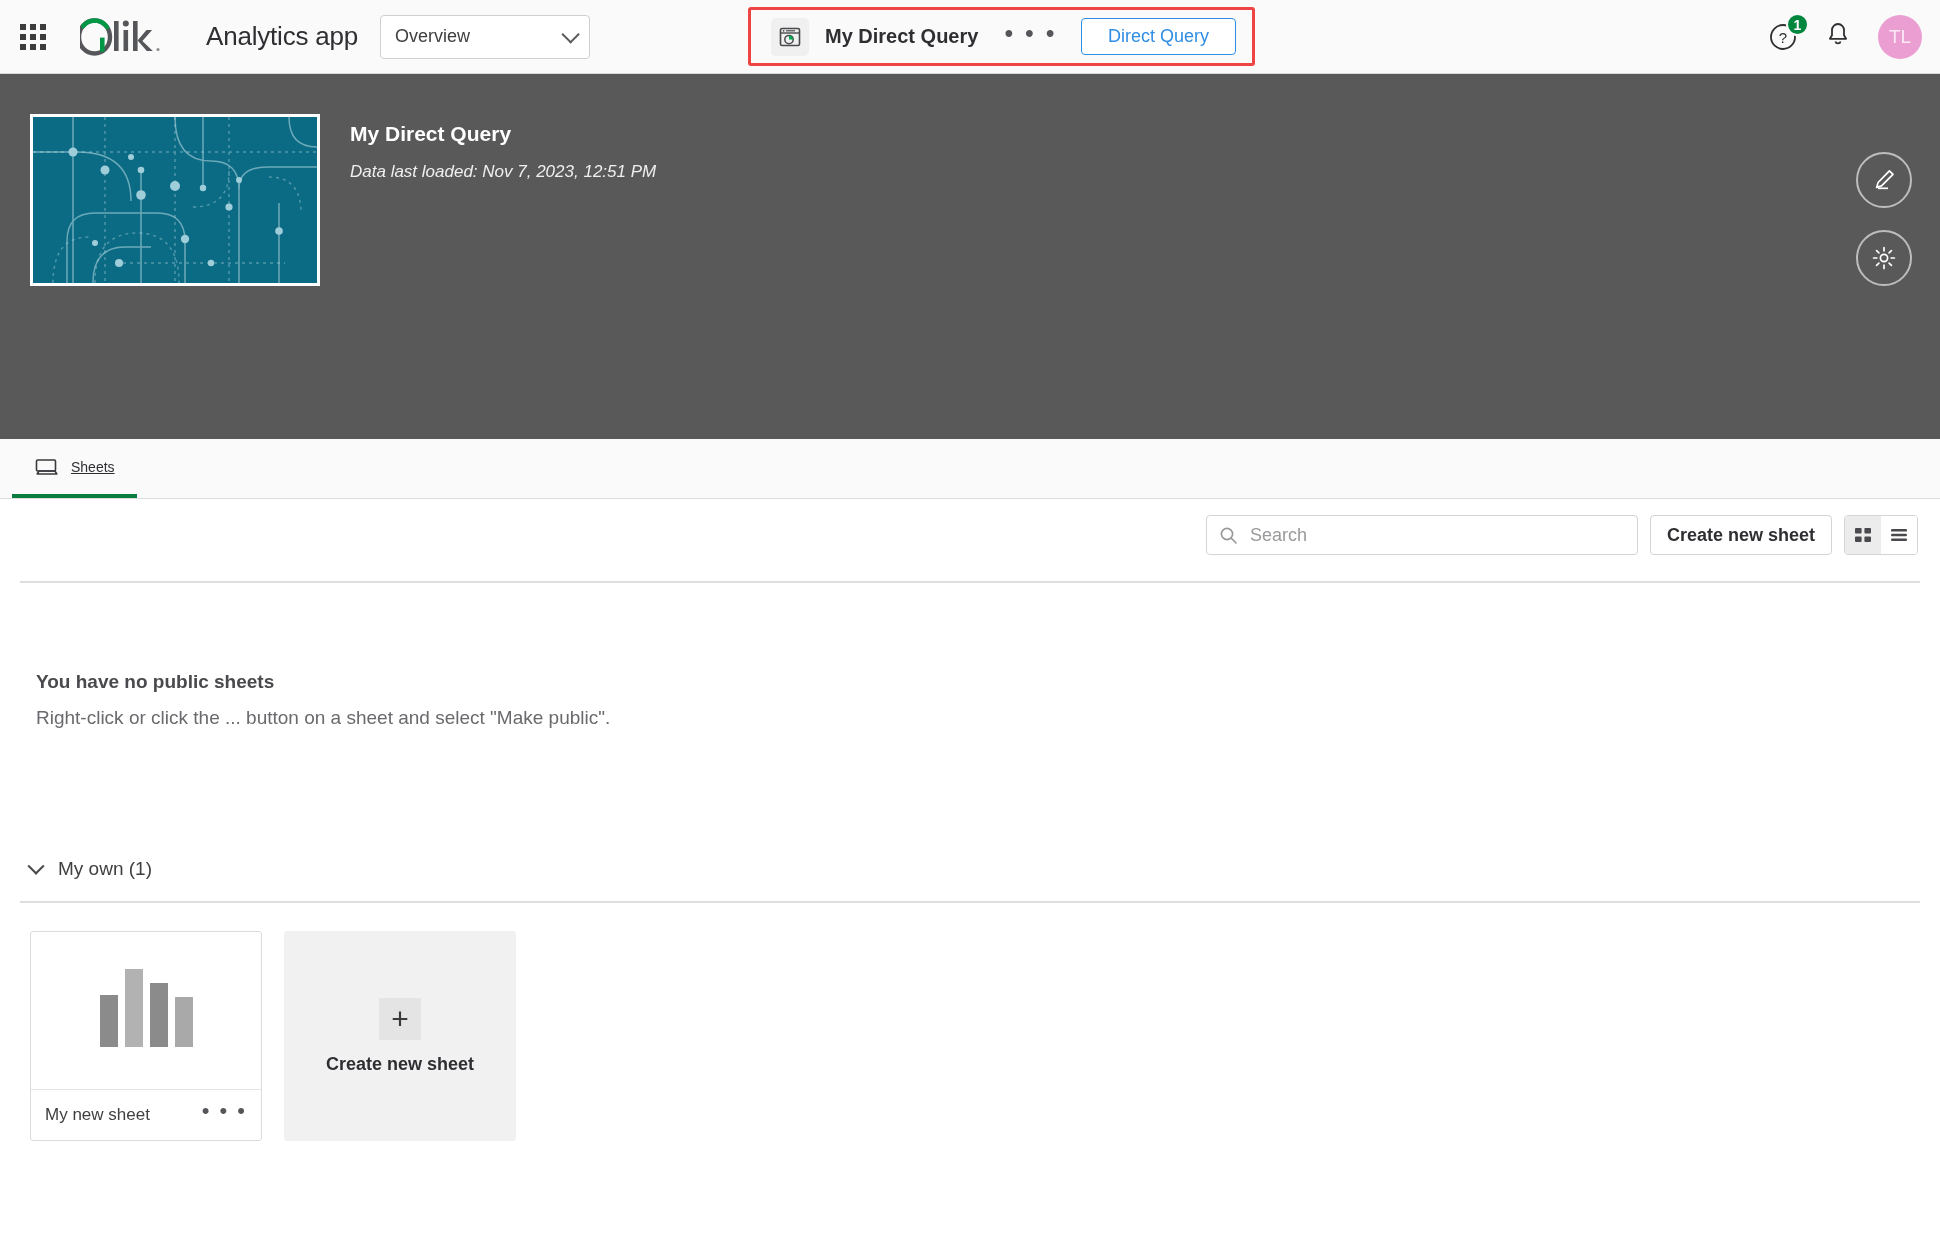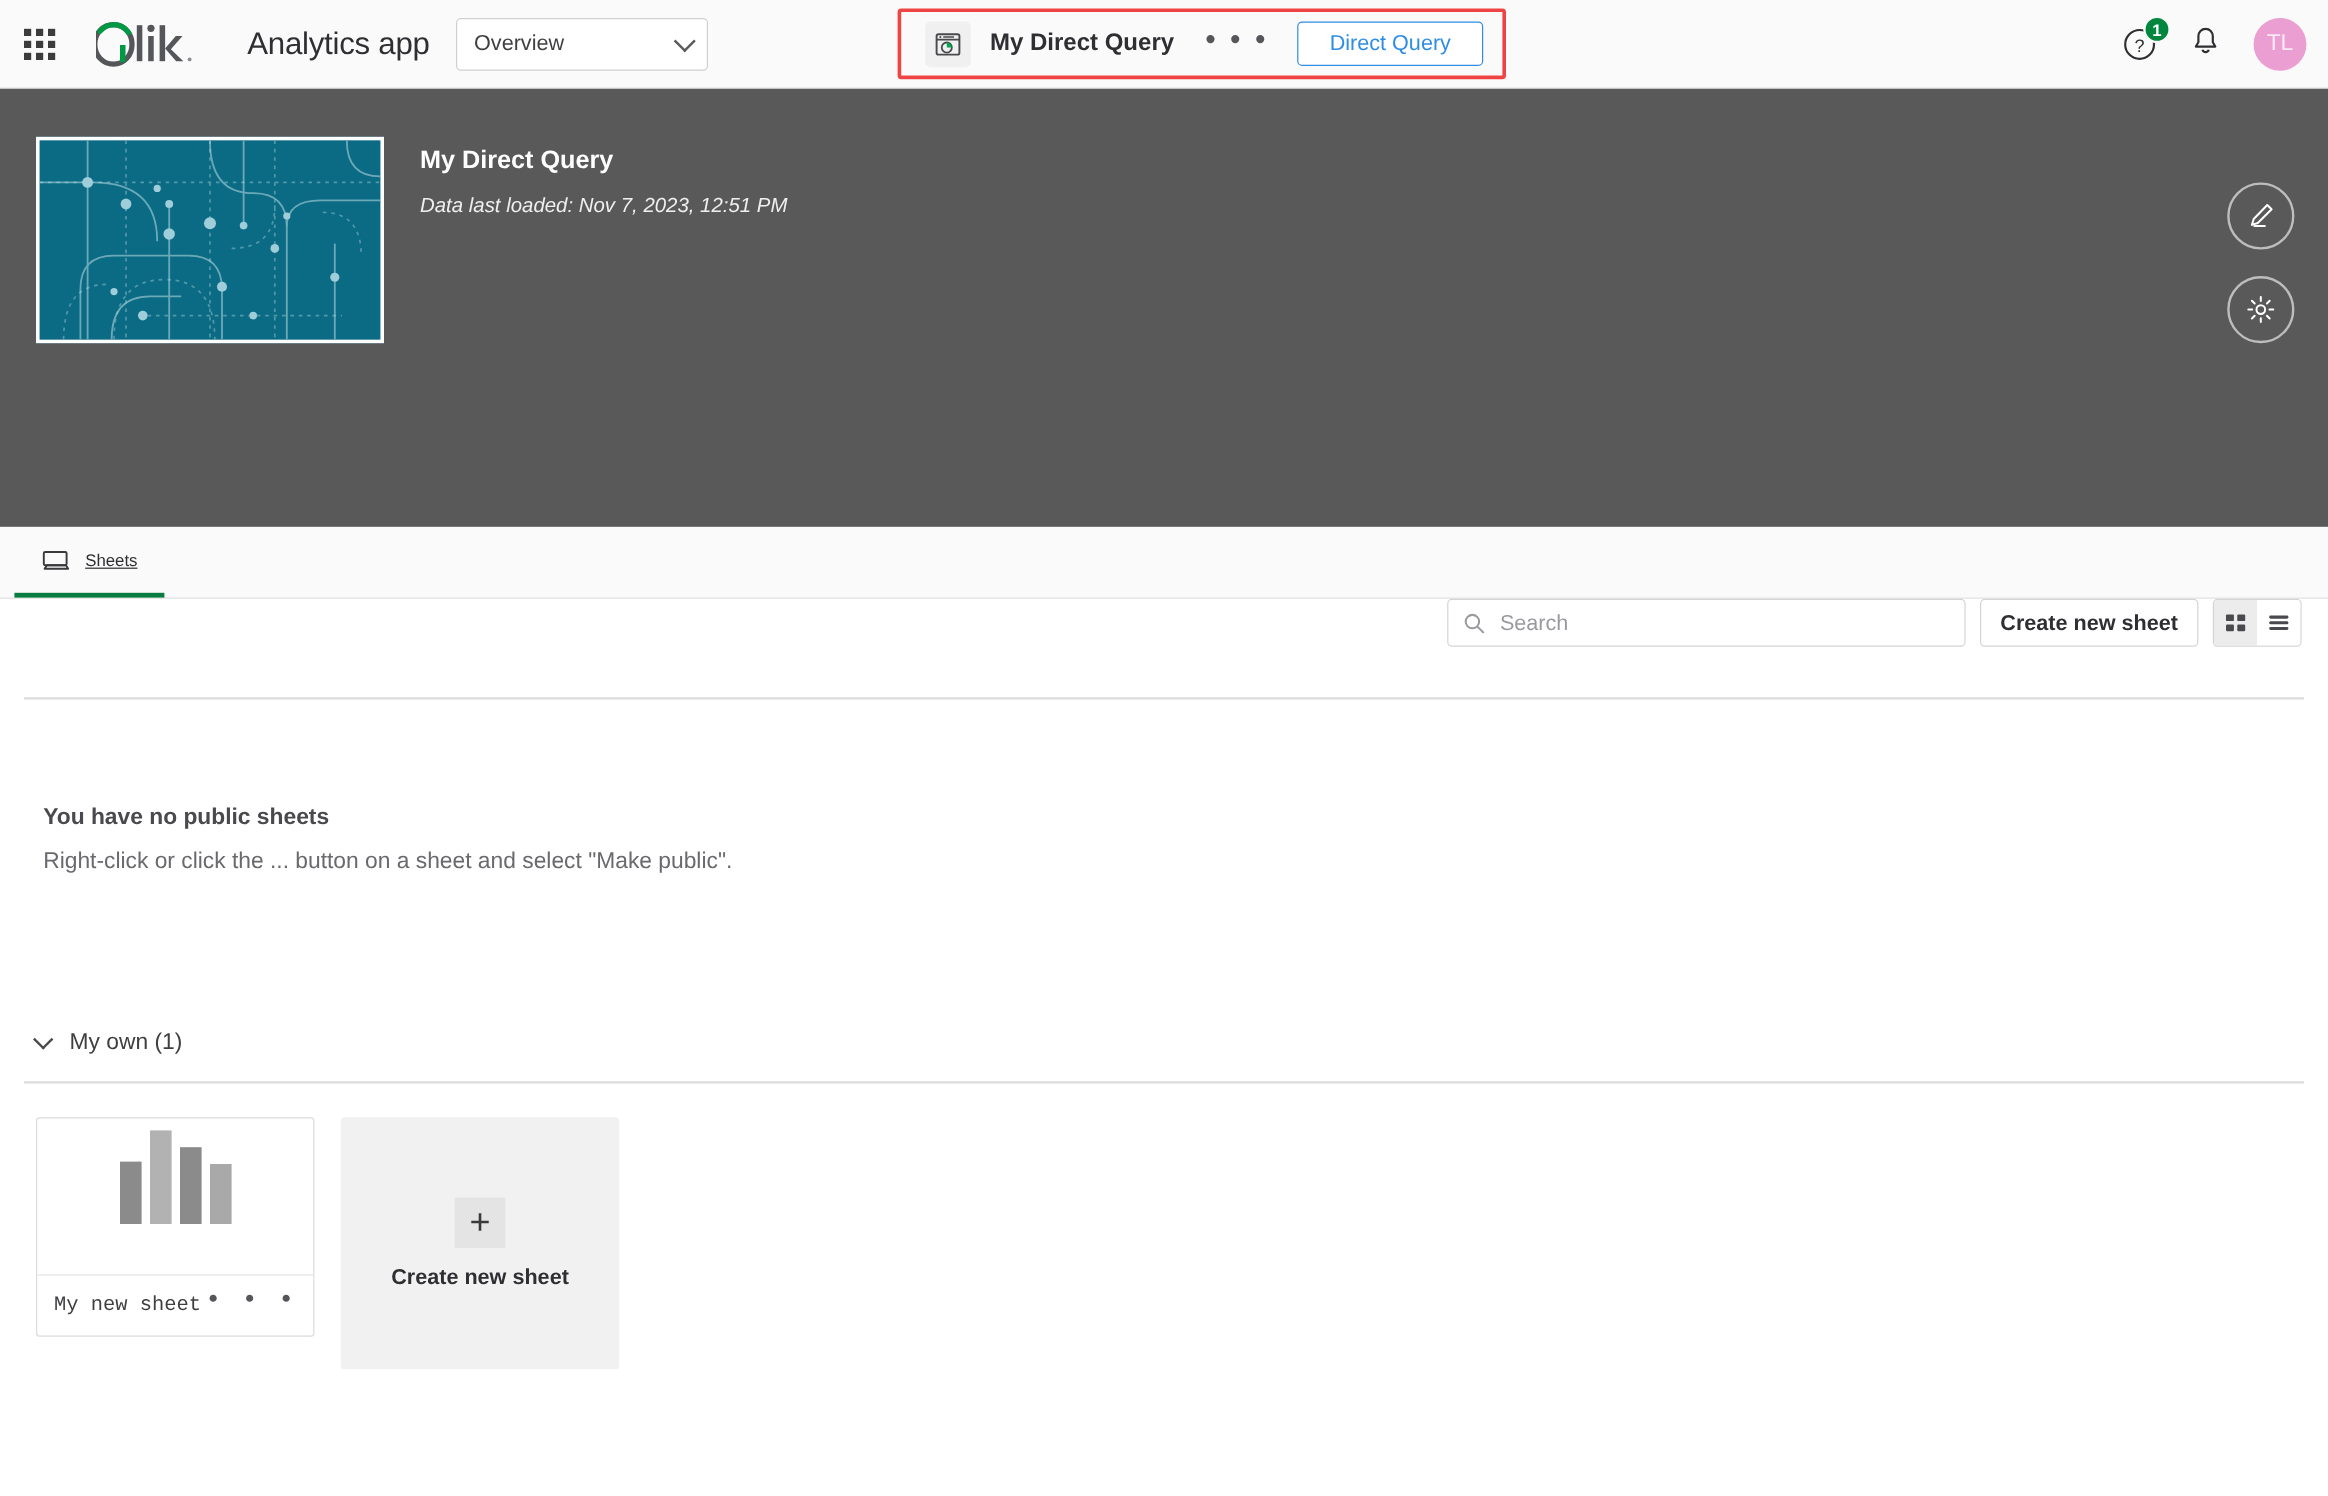--- a/index.html
+++ b/index.html
@@ -158,21 +158,21 @@
     padding: 0 22px;
     border-bottom: 4px solid transparent;
     cursor: pointer;
   }
   .tab.active { border-bottom-color: #0a7c3f; }
   .tab span { font-size: 14px; color: #2f2f33; text-decoration: underline; }
 
   
   .toolbar {
     height: 72px;
-    display: flex; align-items: flex-start; justify-content: flex-end;
+    display: flex; align-items: center; justify-content: flex-end;
     padding: 0 22px 0 0;
     gap: 12px;
     background: #fff;
   }
   .searchbox {
     width: 432px; height: 40px;
     border: 1px solid #d4d4d4; border-radius: 4px;
     display: flex; align-items: center;
     padding: 0 12px; gap: 12px;
     background: #fff;
@@ -221,26 +221,25 @@
     padding: 88px 0 0 0;
     color: #68686c;
     margin-left: 36px;
   }
   .empty-title { font-size: 19px; font-weight: bold; color: #4a4a4e; }
   .empty-sub { font-size: 19px; margin-top: 14px; color: #6a6a6e; }
 
   
   .cards { display: flex; gap: 22px; padding: 28px 0 0 30px; }
   .sheet-card {
-    width: 232px; height: 183px;
+    width: 232px; height: 210px;
     border: 1px solid #dcdcdc; border-radius: 3px;
     background: #fff;
     display: flex; flex-direction: column;
     cursor: pointer;
-    font-family: Liberation Mono, monospace;
   }
   .sheet-thumb {
     flex: 1;
     display: flex; align-items: flex-end; justify-content: center;
     padding-bottom: 42px;
     border-bottom: 1px solid #e4e4e4;
   }
   .minibars { display: flex; align-items: flex-end; gap: 7px; height: 80px; }
   .minibars i { width: 18px; display: block; }
   .sheet-foot {

